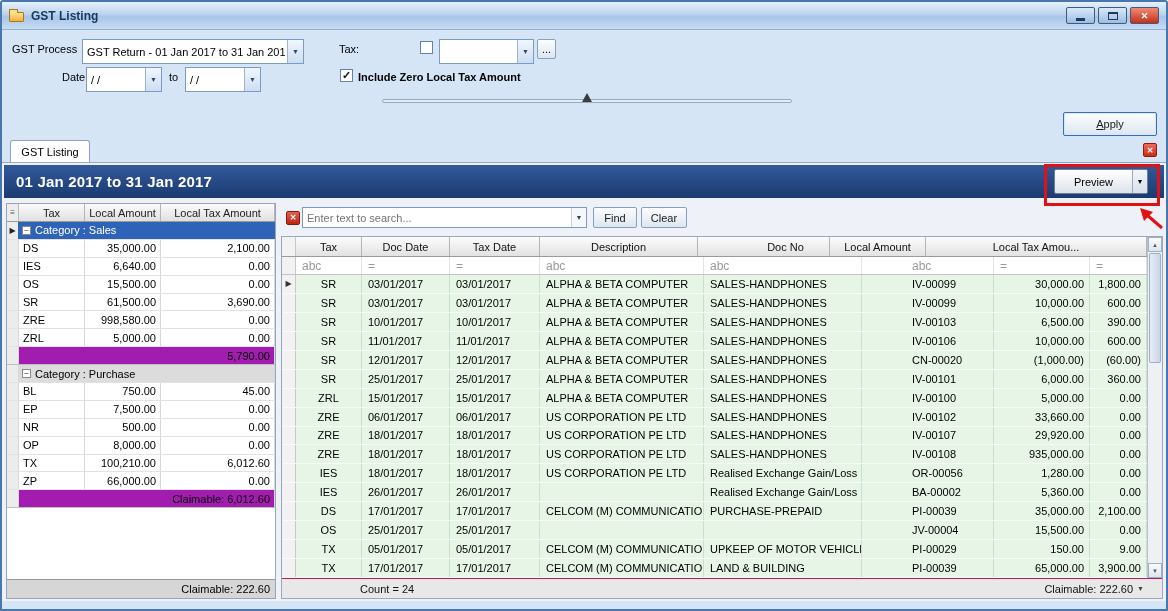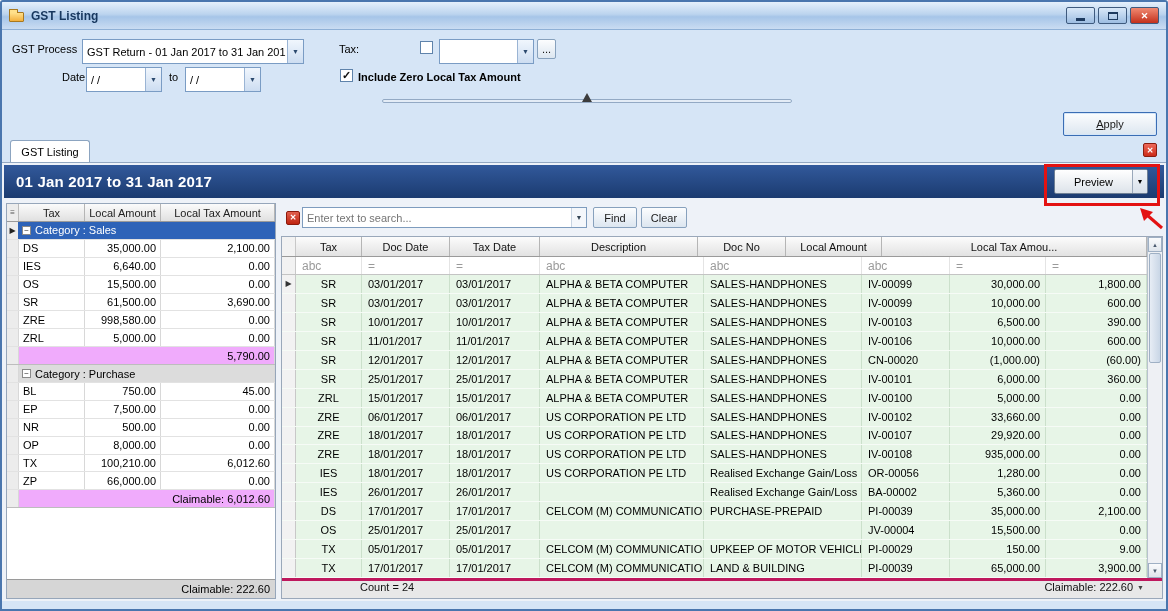--- a/index.html
+++ b/index.html
@@ -79,21 +79,21 @@
   #summary-rows { flex:1; overflow:hidden; background:#fff; }
   .srow { display:flex; height:17.9px; flex-shrink:0; border-bottom:1px solid #e2e2e2; }
   .srow .sc { display:flex; align-items:center; border-right:1px solid #d8d8d8; }
   .srow .sc.tax { padding-left:4px; }
   .srow .sc.amt, .srow .sc.amt2 { justify-content:flex-end; padding-right:4px; }
   .srow .glab { flex:1; display:flex; align-items:center; padding-left:3px; }
   .srow.sel { background:#2e63b8; color:#fff; }
   .srow.sel .sc { border-right-color:#2e63b8; }
   .srow.sel .sc.ind { background:#ececec; color:#222; }
   .srow.gray { background:#dcdcdc; }
-  .srow.footerrow { background:#f0abfc; border-bottom:1px solid #bdbdbd; }
+  .srow.footerrow { background:#a21caf; border-bottom:1px solid #bdbdbd; }
   .sc.ftext { flex:1; display:flex; align-items:center; justify-content:flex-end; padding-right:4px; }
   .collapse-box { display:inline-flex; width:9px; height:9px; background:#fff; border:1px solid #8a8a8a;
     color:#333; font-size:8px; line-height:7px; align-items:center; justify-content:center; margin-right:4px; flex-shrink:0; }
   .sfooter-grand { height:19px; flex-shrink:0; background:#d6d6d6; border-top:1px solid #9a9a9a;
     display:flex; align-items:center; justify-content:flex-end; padding-right:5px; }
 
   
   .detail-panel { position:absolute; left:279px; top:40px; right:3px; bottom:2px; font-size:11px; }
   .searchrow { position:absolute; top:4px; left:5px; right:0; height:21px; display:flex; align-items:center; }
   .filter-x { width:14px; height:14px; background:linear-gradient(#e0604e,#bf2410); border:1px solid #8c1a0c;
@@ -115,36 +115,36 @@
   .dfilter .dc { display:flex; align-items:center; justify-content:flex-start; padding-left:6px;
     color:#9a9a9a; font-size:12px; border-right:1px solid #e4e4e4; }
   #detail-rows { flex:1; display:flex; flex-direction:column; margin-right:15px; overflow:hidden; }
   .drow { flex:1; display:flex; background:#e7f5e7; border-bottom:1px solid #f6fbf6; }
   .drow .dc { display:flex; align-items:center; border-right:1px solid #cbe0cb; overflow:hidden; white-space:nowrap; }
   .dc.ind { width:14px; flex-shrink:0; background:#f2f2f2; border-right:1px solid #c8c8c8;
     justify-content:center; font-size:8px; color:#333; padding-left:0 !important; }
   .w-tax { width:66px; flex-shrink:0; } .drow .w-tax { justify-content:center; }
   .w-doc { width:88px; flex-shrink:0; } .w-doc2 { width:90px; flex-shrink:0; }
   .w-name { width:164px; flex-shrink:0; } .w-desc { width:158px; flex-shrink:0; }
-  .w-docno { width:88px; flex-shrink:0; }
+  .w-docno { width:88px; flex-shrink:0;margin-left:44px; }
   .w-amt { width:96px; flex-shrink:0; }
   .w-last { flex:1; }
   .drow .txt { padding-left:6px; }
   .drow .num { justify-content:flex-end; padding-right:5px; }
 
   .vscroll { position:absolute; top:0; right:0; bottom:20px; width:15px; background:#eef0f4;
     border-left:1px solid #b8c2ce; display:flex; flex-direction:column; }
   .vs-btn { height:15px; flex-shrink:0; background:linear-gradient(#fafbfc,#dfe5ec); border:1px solid #9fb0c4;
     display:flex; align-items:center; justify-content:center; font-size:6px; color:#4a5a6e; }
   .vs-thumb { height:110px; margin:1px; background:linear-gradient(90deg,#e7edf5,#c9d6e6);
     border:1px solid #9fb0c4; border-radius:2px; }
   .vs-track { flex:1; }
 
-  .statusbar { height:20px; flex-shrink:0; background:#e8e8e8; border-top:3px solid #be185d;
-    display:flex; position:relative; }
+  .statusbar { height:20px; flex-shrink:0; background:#e8e8e8; border-top:1px solid #be185d;
+    display:flex; align-items:center; position:relative; }
   .status-count { margin-left:78px; color:#111; }
   .status-claim { position:absolute; right:18px; display:flex; align-items:center; gap:4px; color:#111; }
   .claim-arrow { font-size:7px; color:#444; }
 </style>
 </head>
 <body>
 
 <div id="win">
 
   <div class="titlebar">

